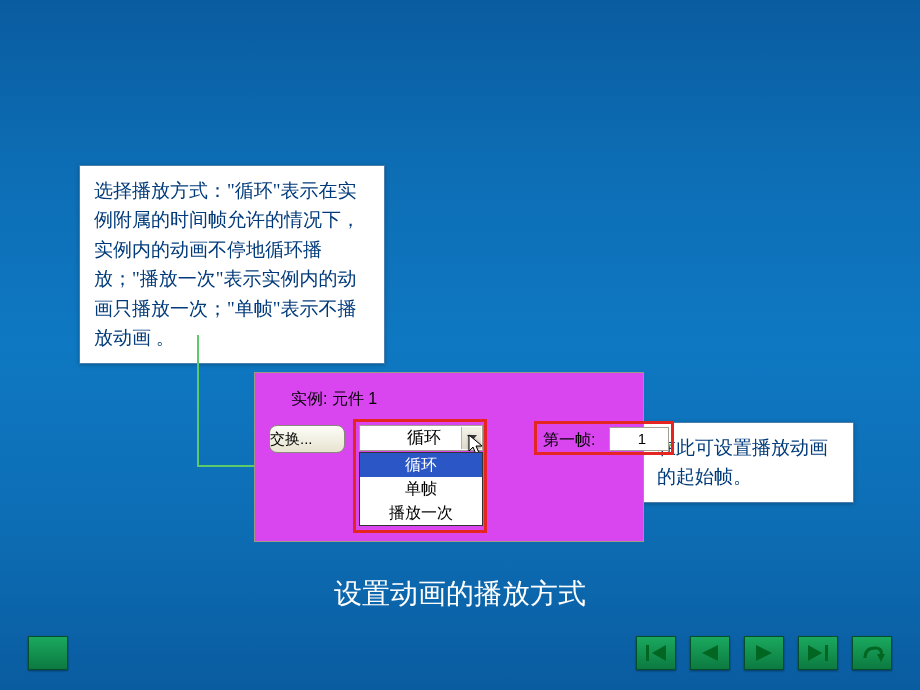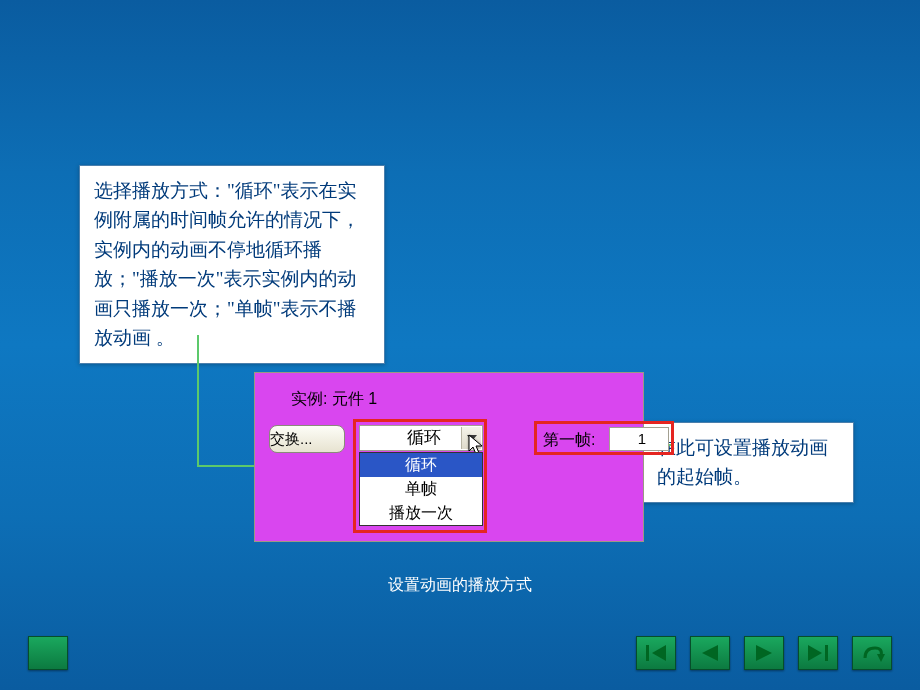--- a/index.html
+++ b/index.html
@@ -125,21 +125,21 @@
     padding-left: 6px;
     font-size: 15px;
   }
 
   .caption {
     position: absolute;
     left: 0; right: 0;
     top: 575px;
     text-align: center;
     color: #fff;
-    font-size: 16px;
+    font-size: 28px;
   }
 
   .nav {
     position: absolute;
     right: 28px; bottom: 20px;
     display: flex;
     gap: 14px;
   }
   .nav-btn {
     width: 40px; height: 34px;

